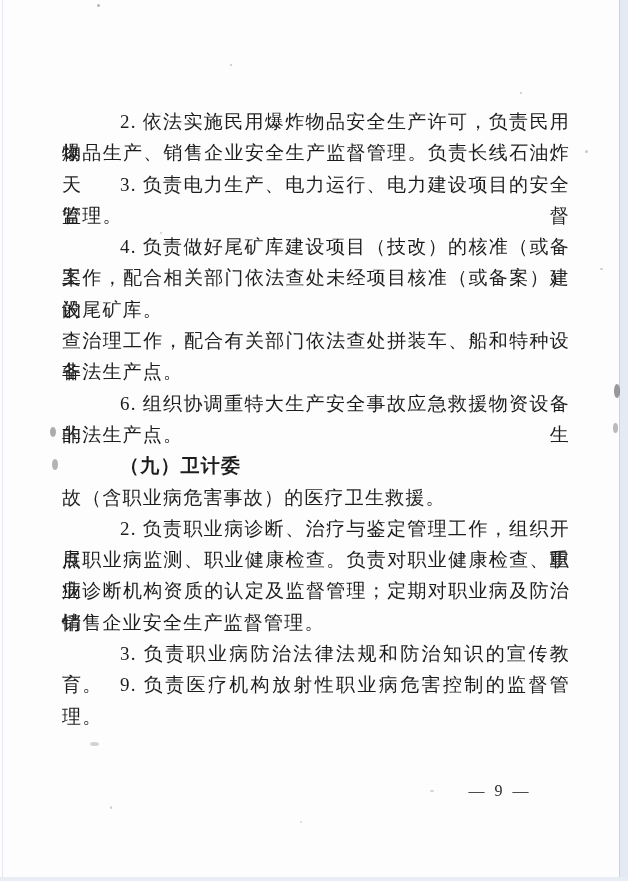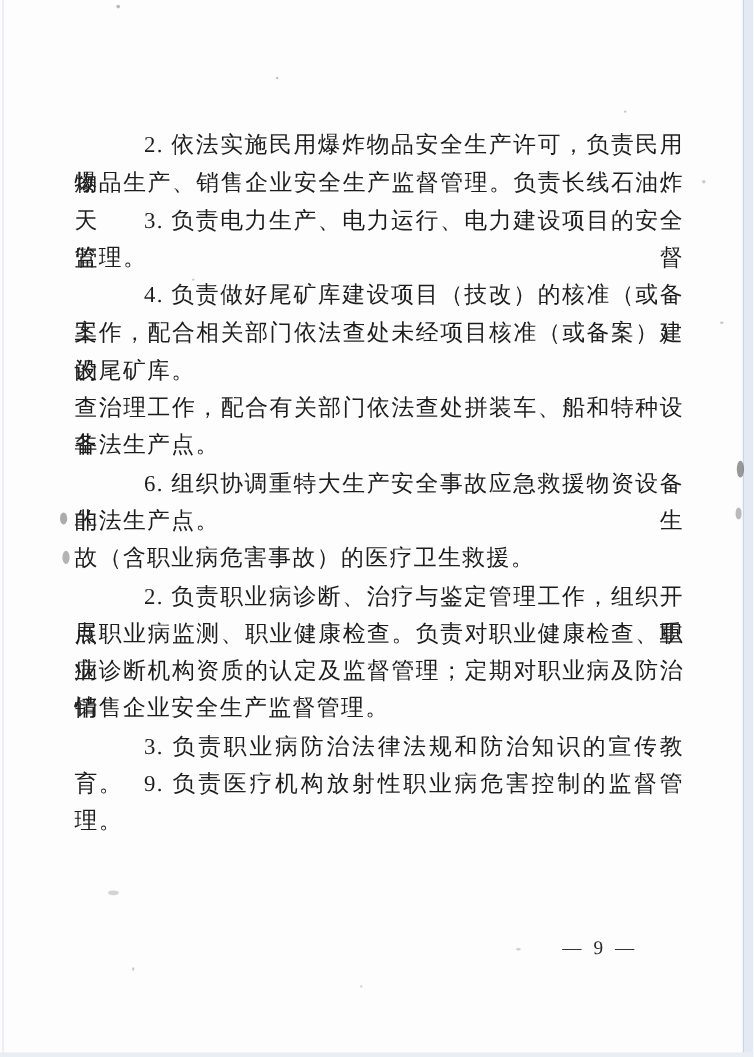--- a/index.html
+++ b/index.html
@@ -81,20 +81,21 @@
       <div class="line fill">物品生产、销售企业安全生产监督管理。负责长线石油、天</div>
       <div class="line indent fill">3. 负责电力生产、电力运行、电力建设项目的安全监督</div>
       <div class="line">管理。</div>
       <div class="line indent fill">4. 负责做好尾矿库建设项目（技改）的核准（或备案）</div>
       <div class="line fill">工作，配合相关部门依法查处未经项目核准（或备案）建设</div>
       <div class="line">的尾矿库。</div>
       <div class="line fill">查治理工作，配合有关部门依法查处拼装车、船和特种设备</div>
       <div class="line">非法生产点。</div>
       <div class="line indent fill">6. 组织协调重特大生产安全事故应急救援物资设备的生</div>
       <div class="line">非法生产点。</div>
+      <div class="line indent bold">（九）卫计委</div>
       <div class="line">故（含职业病危害事故）的医疗卫生救援。</div>
       <div class="line indent fill">2. 负责职业病诊断、治疗与鉴定管理工作，组织开展重</div>
       <div class="line fill">点职业病监测、职业健康检查。负责对职业健康检查、职业</div>
       <div class="line fill">病诊断机构资质的认定及监督管理；定期对职业病及防治情</div>
       <div class="line">销售企业安全生产监督管理。</div>
       <div class="line indent">3. 负责职业病防治法律法规和防治知识的宣传教育。</div>
       <div class="line indent">9. 负责医疗机构放射性职业病危害控制的监督管理。</div>
     </div>
 
   <div class="page-number">— 9 —</div>

